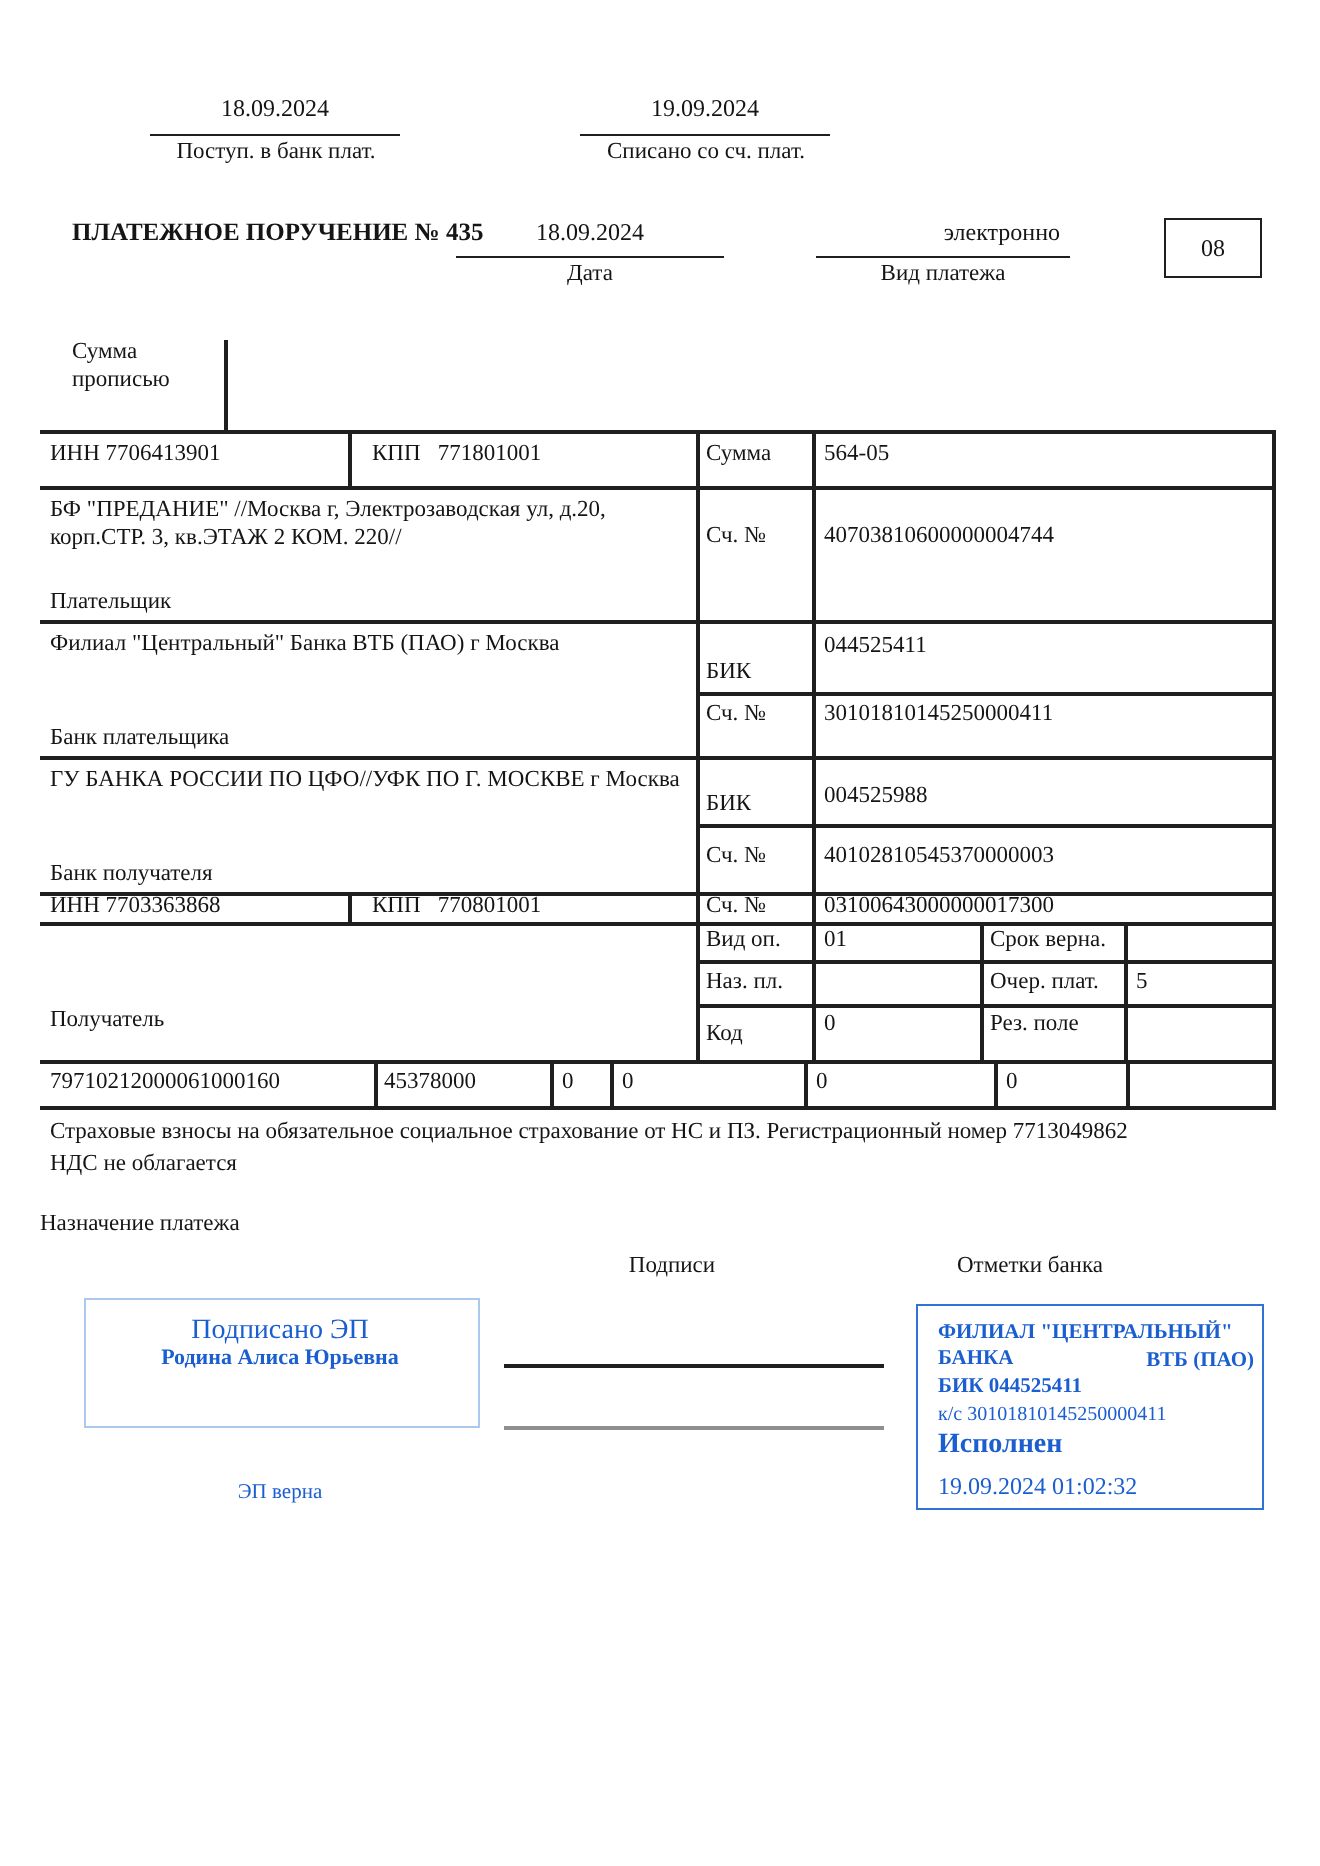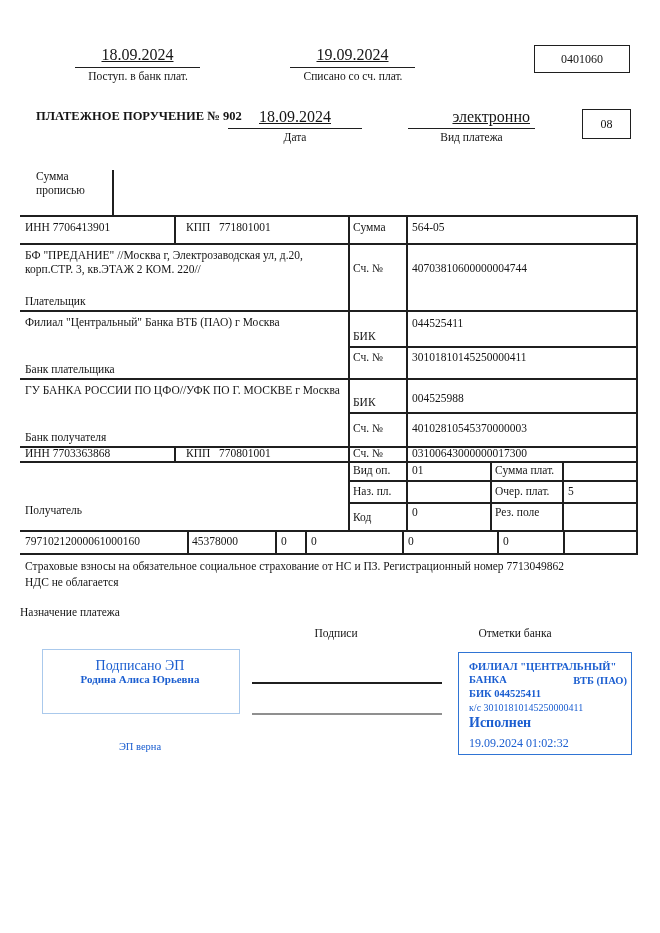--- a/index.html
+++ b/index.html
@@ -2,21 +2,21 @@
 <html style="--stamp-blue: #1b5ed0; --esign-border: #aac9ec; --bank-border: #2f74d4; --line: #1f1f1f;"><head>
 <meta charset="utf-8">
 <style>
   html,body{margin:0;padding:0;background:#e8e8e8;}
   .page{position:relative;width:660px;height:933px;background:#ffffff;
         font-family:"Liberation Serif",serif;color:#151515;overflow:hidden;}
   .txt{position:absolute;font-size:11.5px;line-height:13.5px;white-space:pre-wrap;}
   .c{text-align:center;}
   .r{text-align:right;}
   .b{font-weight:bold;}
-  .fs12{font-size:16px;text-decoration:underline;}
+  .fs12{font-size:12px;}
   .fs125{font-size:12.5px;}
   .hl{position:absolute;height:1.5px;background:var(--line,#1f1f1f);}
   .hl1{position:absolute;height:1px;background:var(--line,#1f1f1f);}
   .vl{position:absolute;width:1.5px;background:var(--line,#1f1f1f);}
   .gray{background:#8f8f8f;}
   .box{position:absolute;border:1.3px solid var(--line,#1f1f1f);display:flex;
        align-items:center;justify-content:center;font-size:12px;}
   .stampL{position:absolute;left:42px;top:649px;width:196px;height:63px;
           border:1px solid var(--esign-border,#aac9ec);}
   .stampR{position:absolute;left:458px;top:652px;width:172px;height:101px;
@@ -29,23 +29,22 @@
 <div class="page">
 
   <div class="txt c fs12" style="left:75px;top:48px;width:125px;">18.09.2024</div>
   <div class="hl1" style="left:75px;top:67px;width:125px;"></div>
   <div class="txt c" style="left:68px;top:70px;width:140px;">Поступ. в банк плат.</div>
 
   <div class="txt c fs12" style="left:290px;top:48px;width:125px;">19.09.2024</div>
   <div class="hl1" style="left:290px;top:67px;width:125px;"></div>
   <div class="txt c" style="left:283px;top:70px;width:140px;">Списано со сч. плат.</div>
 
-  <div class="box" style="left:534px;top:45px;width:94px;height:26px;">0401060</div>
 
-  <div class="txt b fs125" style="left:36px;top:110px;width:220px;">ПЛАТЕЖНОЕ ПОРУЧЕНИЕ № 902</div>
+  <div class="txt b fs125" style="left:36px;top:110px;width:220px;">ПЛАТЕЖНОЕ ПОРУЧЕНИЕ № 435</div>
   <div class="txt c fs12" style="left:228px;top:110px;width:134px;">18.09.2024</div>
   <div class="hl1" style="left:228px;top:128px;width:134px;"></div>
   <div class="txt c" style="left:228px;top:131px;width:134px;">Дата</div>
 
   <div class="txt r fs12" style="left:408px;top:110px;width:122px;">электронно</div>
   <div class="hl1" style="left:408px;top:128px;width:127px;"></div>
   <div class="txt c" style="left:408px;top:131px;width:127px;">Вид платежа</div>
 
   <div class="box" style="left:582px;top:109px;width:47px;height:28px;">08</div>
 
@@ -105,21 +104,21 @@
 
   <div class="txt" style="left:25px;top:447px;">ИНН 7703363868</div>
   <div class="txt" style="left:186px;top:447px;">КПП   770801001</div>
   <div class="txt" style="left:353px;top:447px;">Сч. №</div>
   <div class="txt" style="left:412px;top:447px;">03100643000000017300</div>
 
   <div class="txt" style="left:25px;top:504px;">Получатель</div>
 
   <div class="txt" style="left:353px;top:464px;">Вид оп.</div>
   <div class="txt" style="left:412px;top:464px;">01</div>
-  <div class="txt" style="left:495px;top:464px;">Сумма плат.</div>
+  <div class="txt" style="left:495px;top:464px;">Срок верна.</div>
   <div class="txt" style="left:568px;top:464px;"></div>
 
   <div class="txt" style="left:353px;top:485px;">Наз. пл.</div>
   <div class="txt" style="left:412px;top:485px;"></div>
   <div class="txt" style="left:495px;top:485px;">Очер. плат.</div>
   <div class="txt" style="left:568px;top:485px;">5</div>
 
   <div class="txt" style="left:353px;top:511px;">Код</div>
   <div class="txt" style="left:412px;top:506px;">0</div>
   <div class="txt" style="left:495px;top:506px;">Рез. поле</div>

